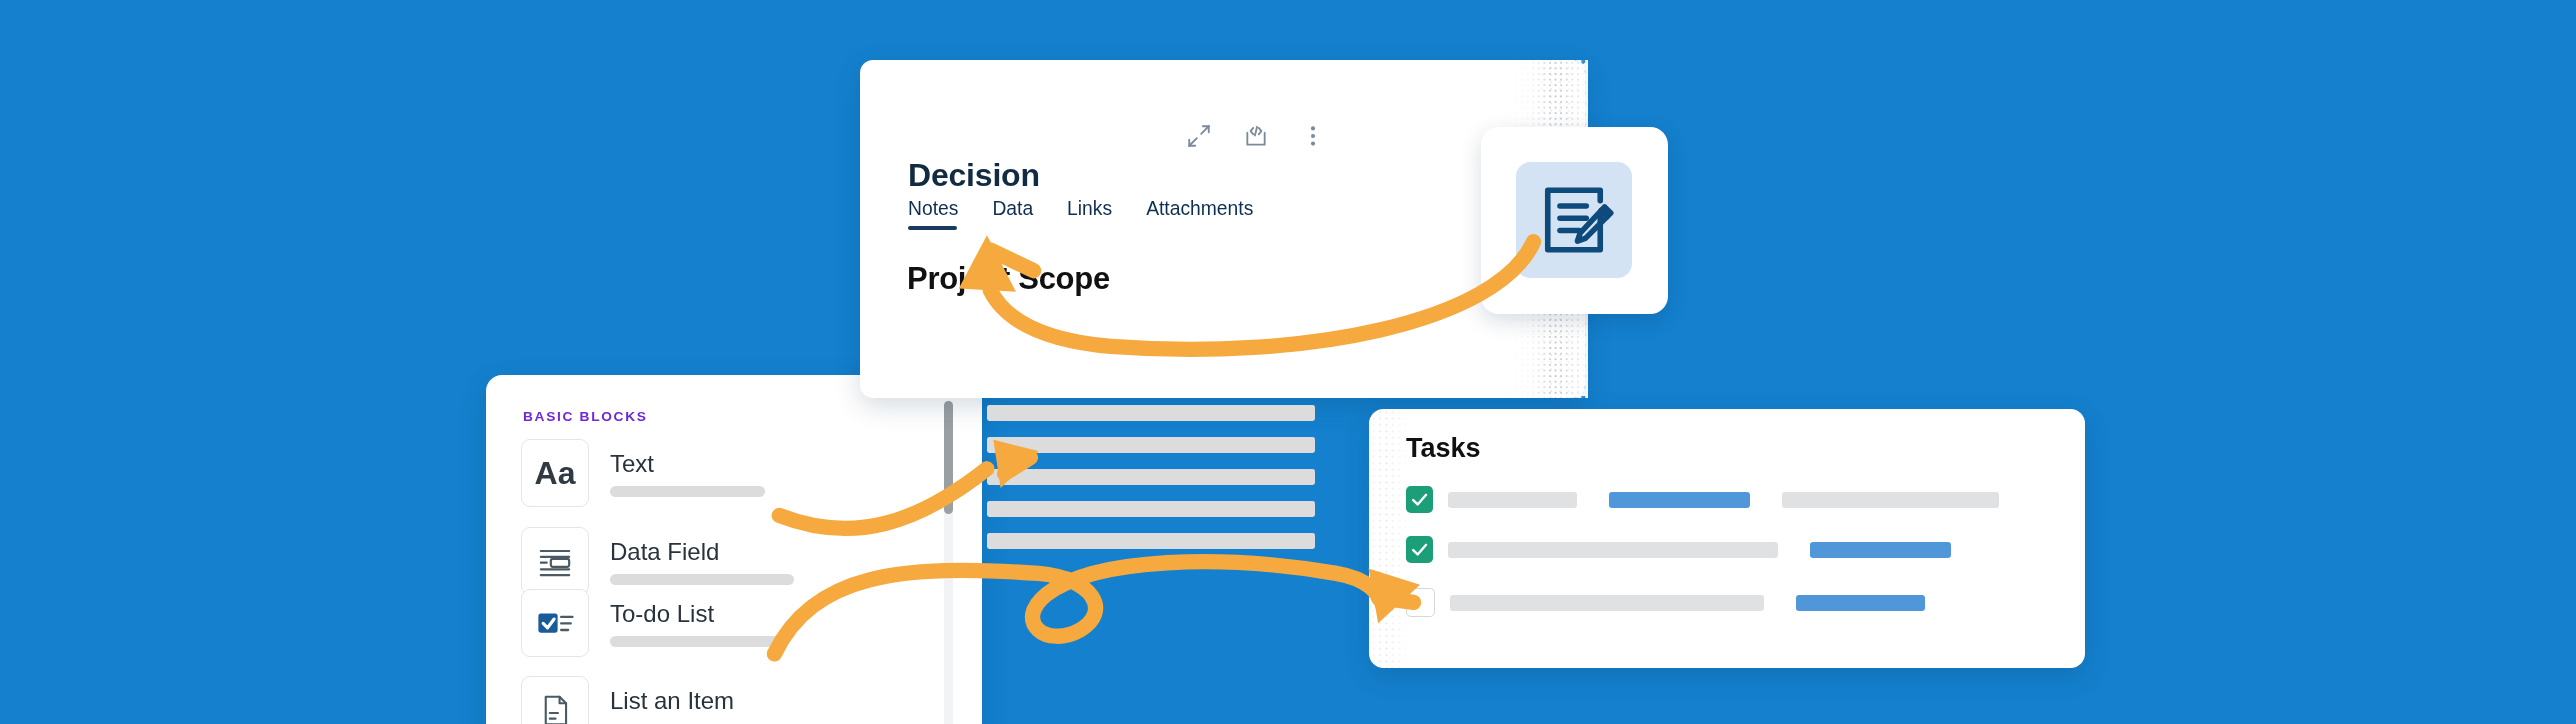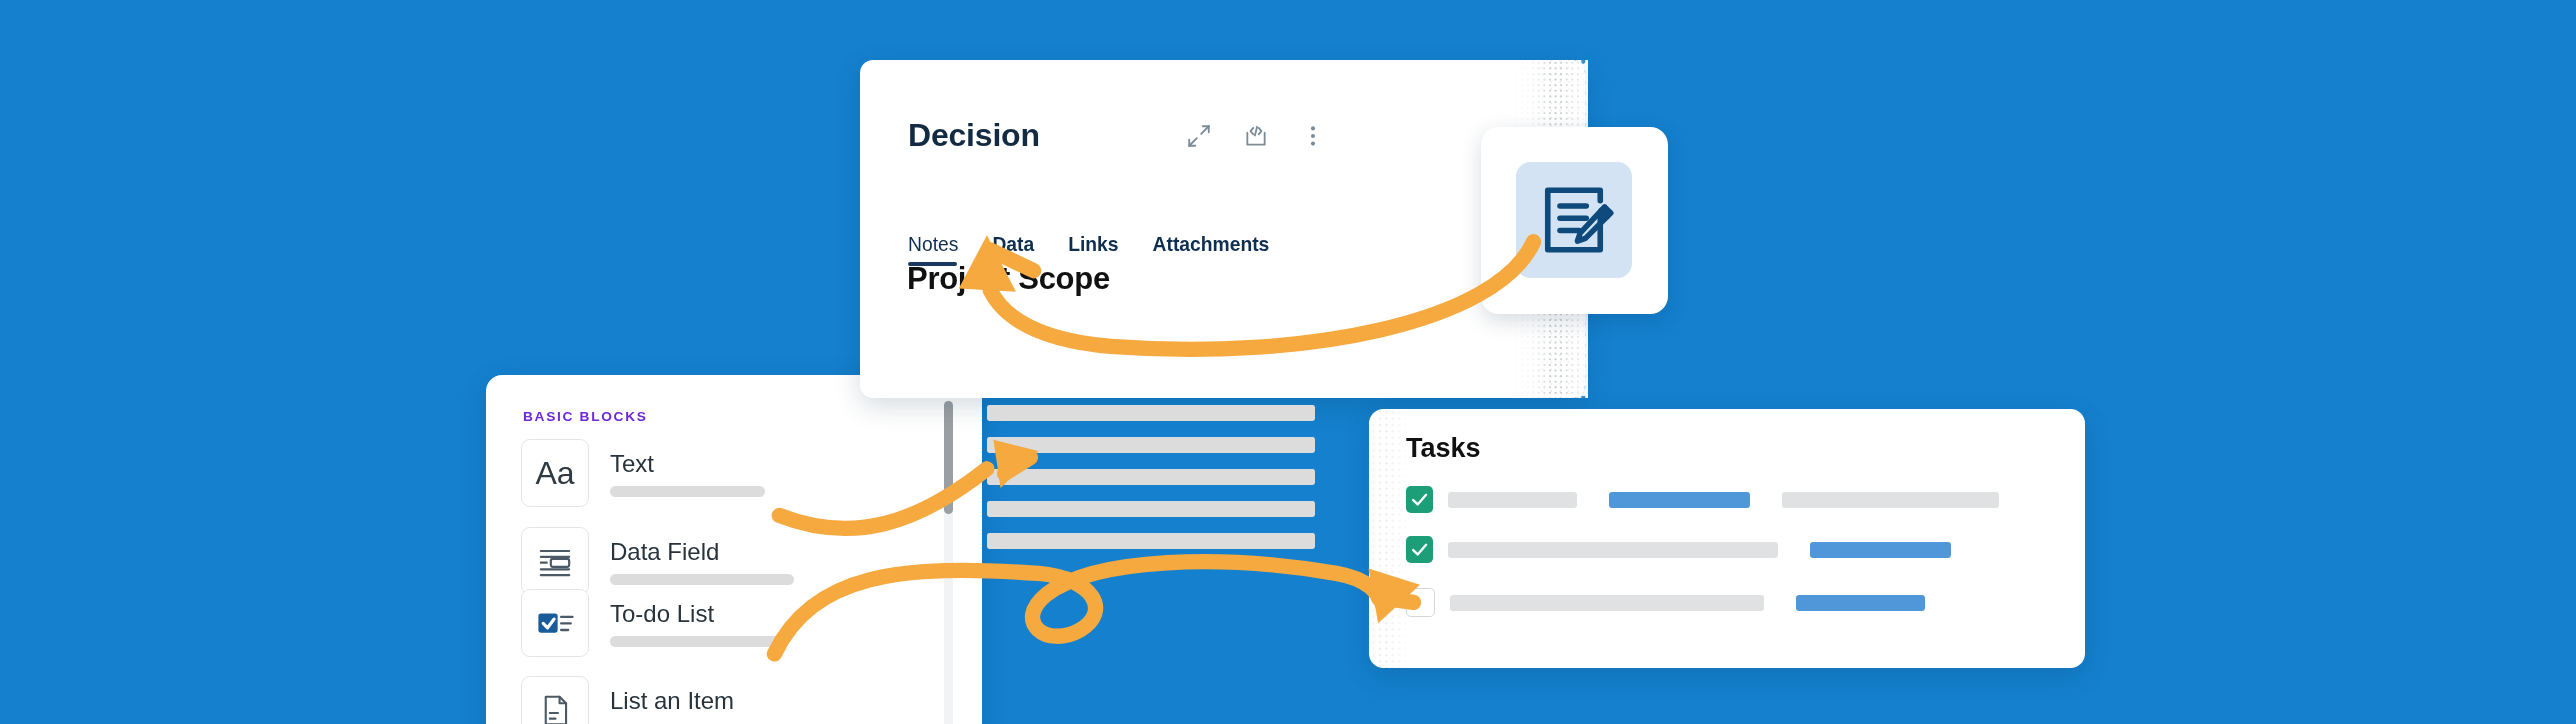--- a/index.html
+++ b/index.html
@@ -11,29 +11,29 @@
   .stage{position:absolute;inset:0;}
 
   
   .card{position:absolute;background:#ffffff;border-radius:14.5px;
         box-shadow:0 8px 27px rgba(8,40,70,.17);}
 
   
   #decision-card{left:860px;top:60px;width:725px;height:338px;border-radius:13px;}
   #decision-head{position:absolute;left:48px;top:58px;right:0;height:40px;}
   #decision-title{font-size:32px;font-weight:700;color:#122b42;letter-spacing:-0.2px;
-                  line-height:35px;display:inline-block;vertical-align:middle;}
+                  line-height:35px;display:inline-block;vertical-align:middle;margin-top:40px;}
   .head-icons{position:absolute;left:278px;top:4.8px;display:flex;gap:31px;align-items:center;}
   .hicon{width:26px;height:26px;color:#7b8c98;display:block;}
   .hicon svg{display:block;width:100%;height:100%;}
 
   
   #decision-tabs{position:absolute;left:48px;top:138px;display:flex;gap:34px;align-items:flex-end;}
-  .tab{font-size:19.3px;color:#0f2f52;font-weight:700;position:relative;padding-bottom:9.7px;white-space:nowrap;}
-  .tab.active{font-weight:500;margin-top:36px;}
+  .tab{font-size:19.3px;color:#0f2f52;font-weight:400;position:relative;padding-bottom:9.7px;white-space:nowrap;}
+  .tab.active{font-weight:500;}
   .tab.active:after{content:"";position:absolute;left:0;right:1.6px;bottom:0;height:4px;
                     background:#173a5e;border-radius:2.4px;}
 
   
   #project-scope{position:absolute;left:47px;top:201px;font-size:31px;font-weight:700;
                  color:#111111;letter-spacing:-0.3px;}
   .note-body{position:absolute;left:127px;top:345px;width:328px;}
   .note-line{height:16px;background:#dcdcdc;border-radius:2.4px;margin-bottom:16px;}
 
   
@@ -58,21 +58,21 @@
   #doc-badge-inner svg{width:84px;height:84px;display:block;}
 
   
   #blocks-card{left:486px;top:375px;width:496px;height:419px;border-radius:16px;}
   #blocks-label{position:absolute;left:37px;top:34px;font-size:13.7px;letter-spacing:1.7px;
                 color:#6d28d9;font-weight:600;}
   .block-row{position:absolute;left:35px;width:435px;height:74px;}
   .block-ico{position:absolute;left:0;top:0;width:66px;height:66px;border:1.2px solid #e3e6e9;
              border-radius:8.9px;background:#fff;display:flex;align-items:center;justify-content:center;}
   .block-ico svg{display:block;}
-  .block-aa{font-size:32px;color:#2f3a42;font-weight:400;line-height:1;}
+  .block-aa{font-size:32px;color:#2f3a42;font-weight:700;line-height:1;}
   .block-text{position:absolute;left:89px;top:11.3px;font-size:24px;color:#28333c;}
   .block-bar{position:absolute;left:89px;top:47px;height:10.5px;background:#dcdcdc;border-radius:5.6px;}
   #blocks-scroll-track{position:absolute;right:29px;top:26px;width:8.9px;height:366px;
                        background:#f2f3f4;border-radius:4.8px;}
   #blocks-scrollbar{position:absolute;right:29px;top:26px;width:8.9px;height:113px;
                     background:#9a9fa4;border-radius:4.8px;}
 
   
   #tasks-card{left:1369px;top:409px;width:716px;height:259px;border-radius:14.5px;}
   #tasks-title{position:absolute;left:37px;top:24px;font-size:27px;font-weight:700;color:#111;}

